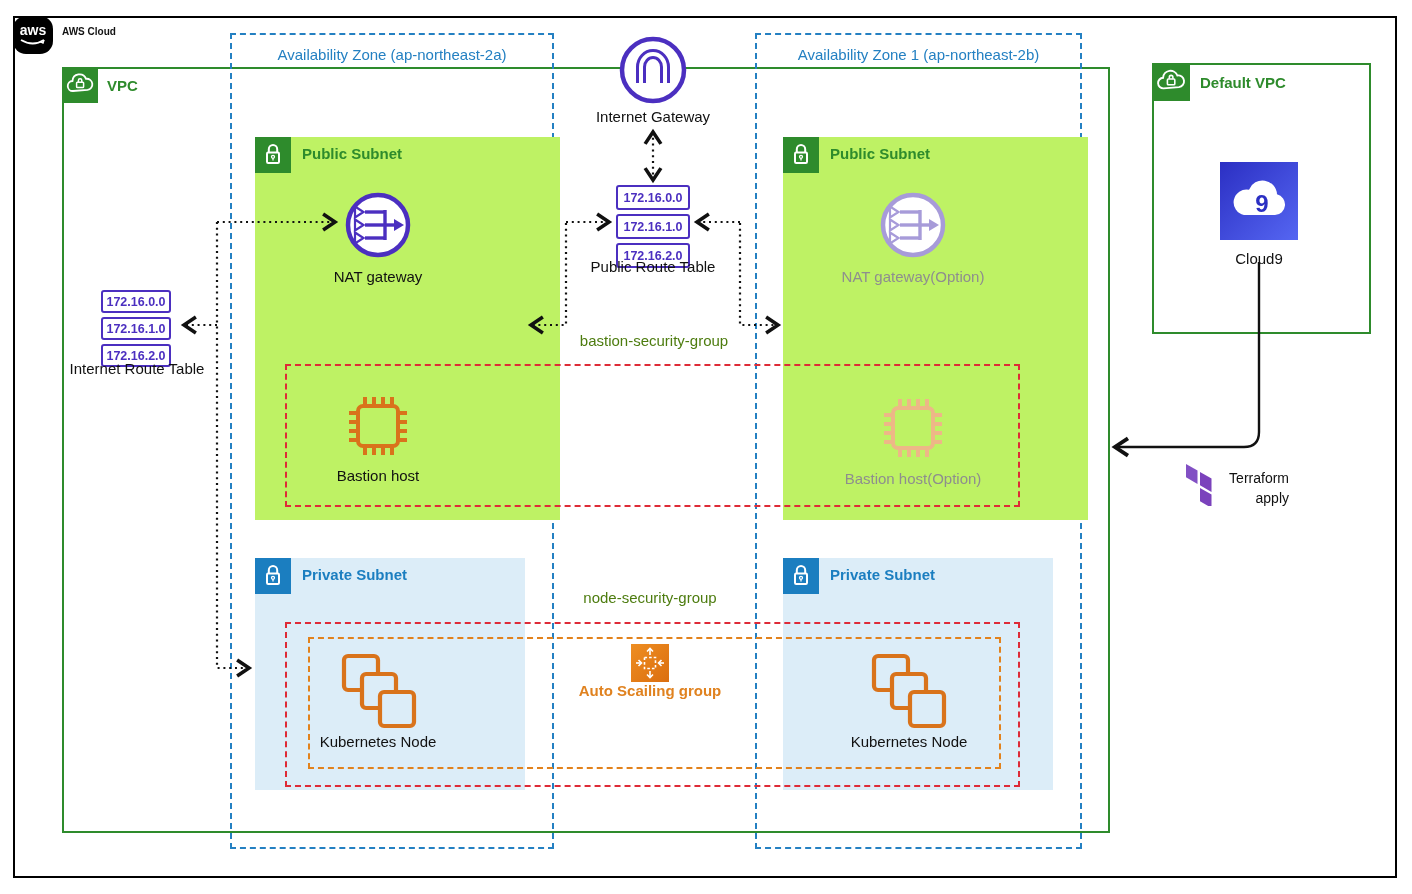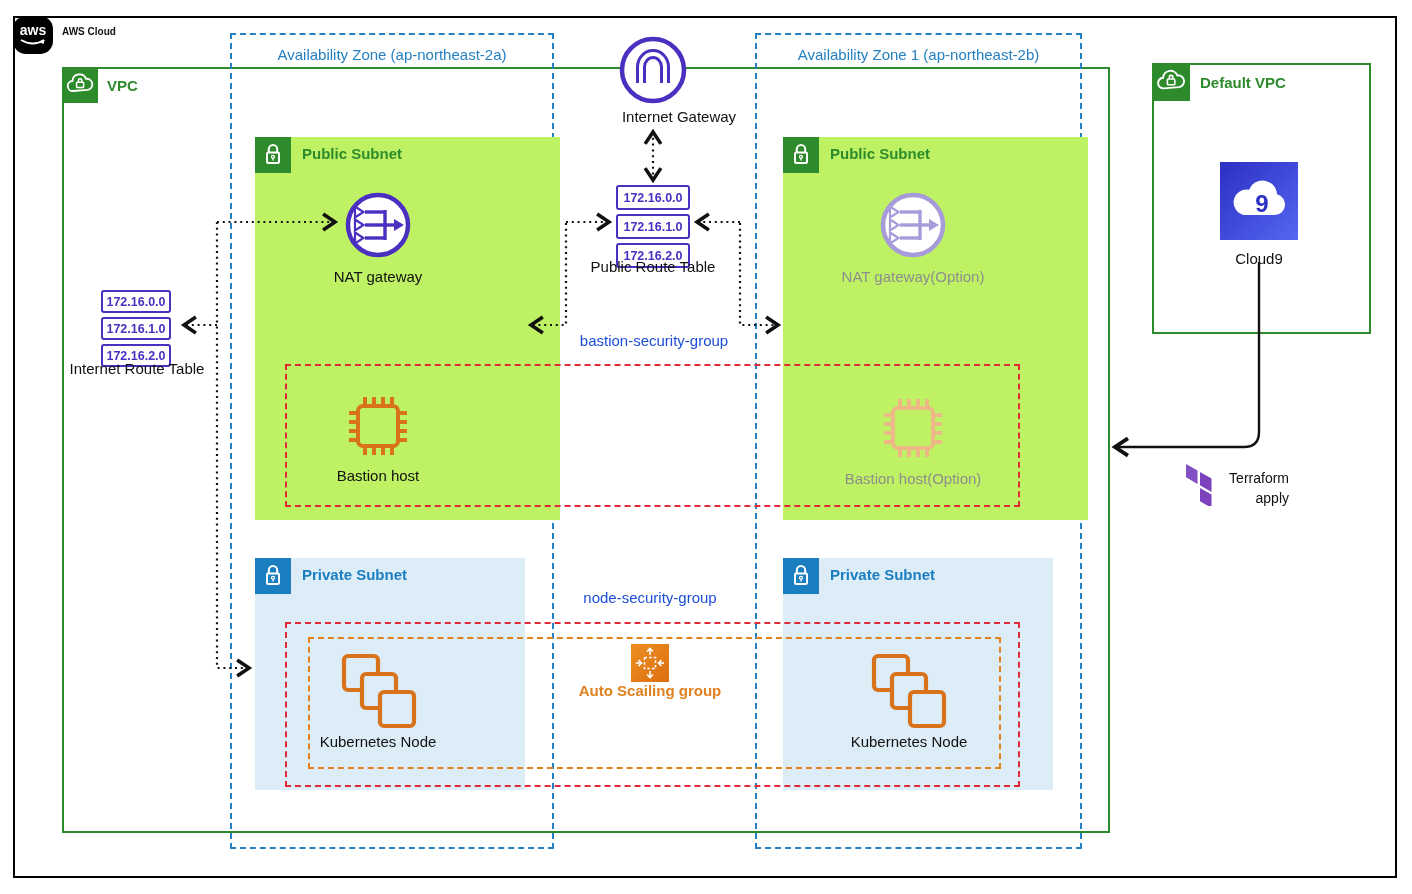--- a/index.html
+++ b/index.html
@@ -12,21 +12,21 @@
   .vpc-border{border:2px solid #2E8B2C;}
   .az-box{border:2px dashed #2480C2;}
   .az-label{margin-top:11px;text-align:center;color:#2480C2;font-size:15px;}
   .subnet-public{background:#bef264;padding-left:35px;}
   .subnet-private{background:#DCEDF8;}
   .subnet-icon{position:absolute;left:0;top:0;width:36px;height:36px;}
   .subnet-title{position:absolute;left:47px;top:8px;font-size:15px;font-weight:600;}
   .green-t{color:#2E8B2C;}
   .blue-t{color:#1B7EC0;}
   .gray-t{color:#8E8E8E;}
-  .red-t{color:#1d4ed8;}
+  .red-t{color:#4d7c0f;}
   .orange-t{color:#E0821F;font-weight:600;}
   .sg-box{border:2px dashed #DE2B37;}
   .asg-box{border:2px dashed #E2821C;}
   .rt-row{height:21px;border:2.5px solid #4B2FC0;border-radius:3px;background:#fff;
     color:#4B2FC0;font-size:12.5px;font-weight:700;display:flex;align-items:center;
     justify-content:center;margin-bottom:4px;letter-spacing:0;}
   .aws-logo{background:#000;display:flex;align-items:center;justify-content:center;border-radius:13px;}
   .bold{font-weight:700;}
   .w600{font-weight:600;}
   svg{display:block;}
@@ -121,21 +121,21 @@
 
   <div class="abs asg-box" style="left:308px;top:637px;width:689px;height:128px;"></div>
 
   <div class="abs" style="left:618px;top:35px;">
     <svg width="70" height="70" viewBox="0 0 70 70">
       <circle cx="35" cy="35" r="31" fill="#fff" stroke="#4B2FC0" stroke-width="4.5"></circle>
       <path d="M23,48 V32 a12,13 0 0 1 24,0 V48" fill="none" stroke="#4B2FC0" stroke-width="10"></path>
       <path d="M23,48 V32 a12,13 0 0 1 24,0 V48" fill="none" stroke="#fff" stroke-width="4"></path>
     </svg>
   </div>
-  <div class="label centered" style="left:679px;top:108px;">Internet Gateway</div>
+  <div class="label centered" style="left:653px;top:108px;">Internet Gateway</div>
 
   <div class="abs" style="left:616px;top:185px;width:74px;">
     <div class="rt-row">172.16.0.0</div>
     <div class="rt-row">172.16.1.0</div>
     <div class="rt-row">172.16.2.0</div>
   </div>
   <div class="label centered" style="left:653px;top:258px;">Public Route Table</div>
 
   <div class="abs" style="left:101px;top:290px;width:70px;">
     <div class="rt-row" style="height:19px;">172.16.0.0</div>

